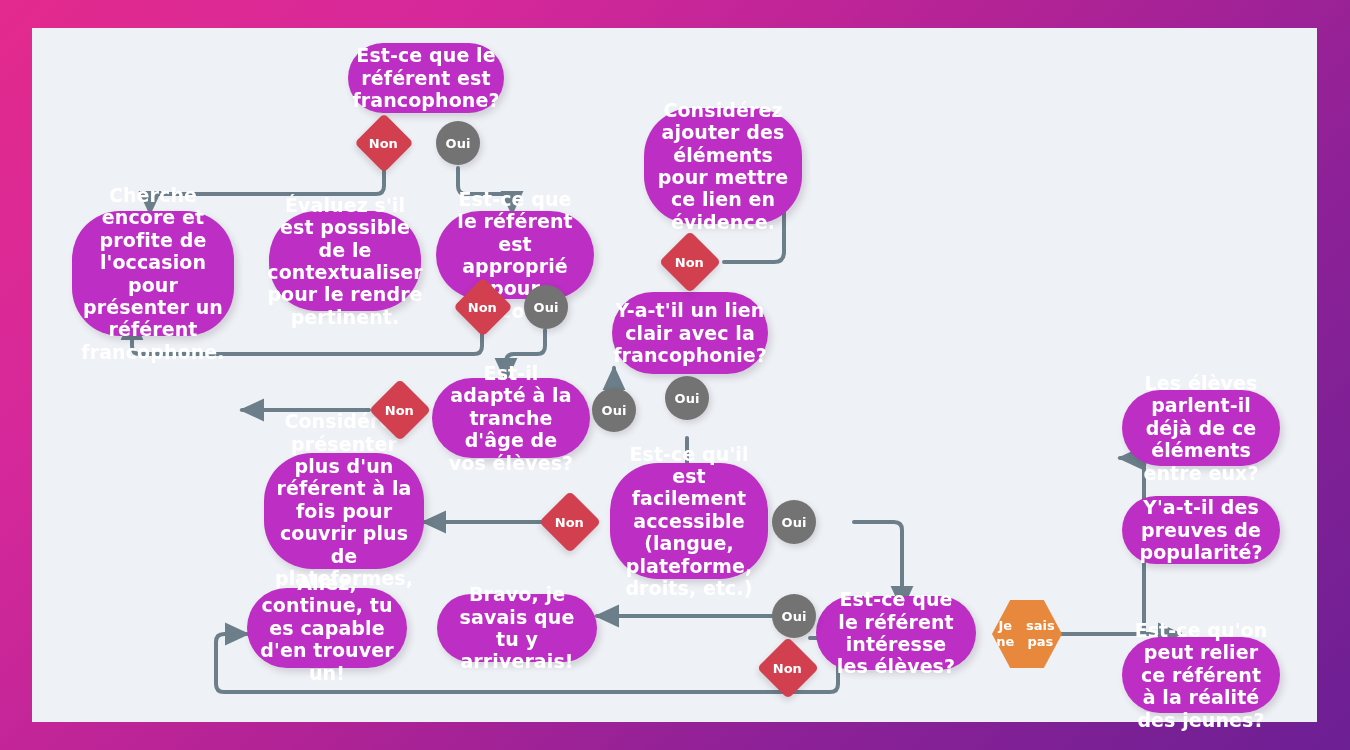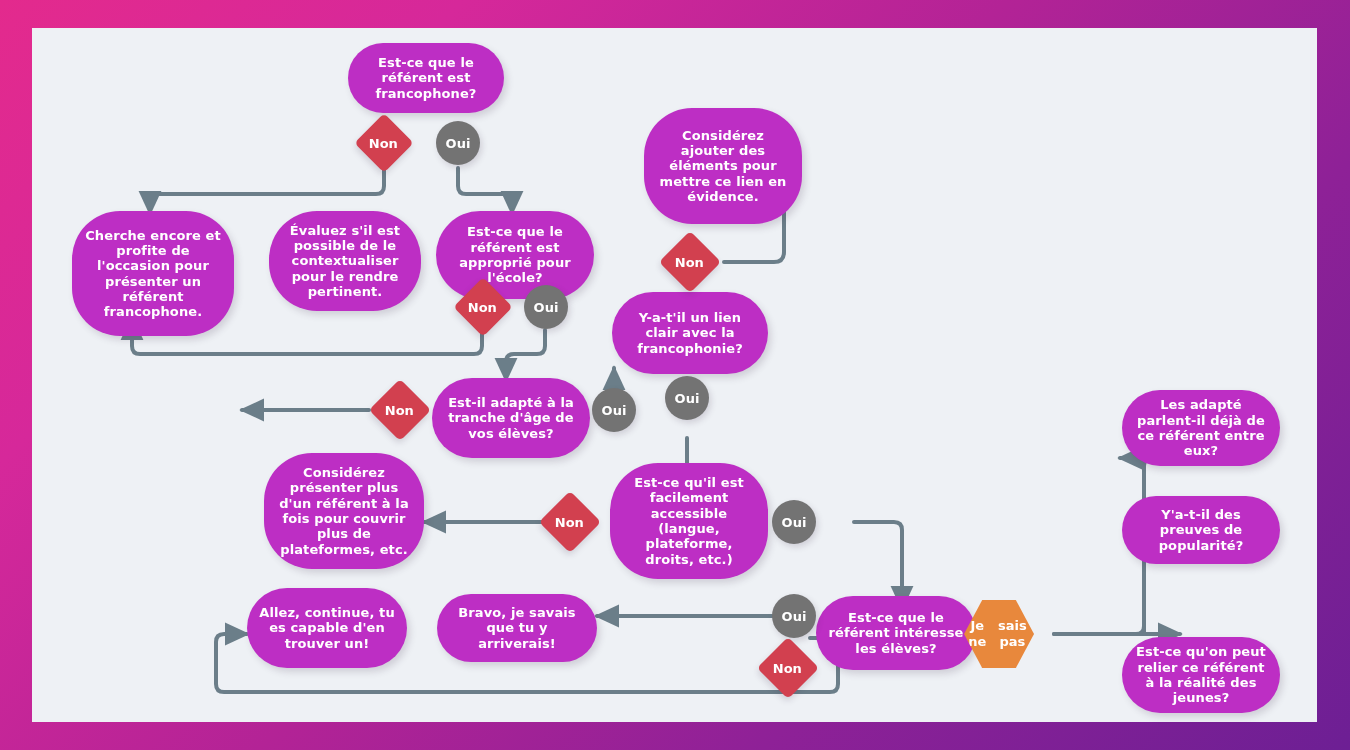--- a/index.html
+++ b/index.html
@@ -15,21 +15,21 @@
   }
   svg#wires{position:absolute;left:0;top:0;width:1285px;height:694px;}
   .node{
     position:absolute;box-sizing:border-box;
     display:flex;align-items:center;justify-content:center;text-align:center;
     color:#ffffff;font-weight:bold;line-height:1.18;
     letter-spacing:.1px;
     box-shadow:3px 4px 7px rgba(60,40,70,.17);
   }
   .pill{
-    background:#bd2ec4;border-radius:48px;font-size:13px;padding:6px 11px;
+    background:#bd2ec4;border-radius:48px;font-size:19px;padding:6px 11px;
   }
   .lbl{
     position:absolute;box-sizing:border-box;
     display:flex;align-items:center;justify-content:center;
     color:#fff;font-weight:bold;font-size:13px;
     box-shadow:2px 3px 6px rgba(60,40,70,.17);
   }
   .yes{background:#737373;border-radius:50%;}
   .no{background:#d2404f;transform:rotate(45deg);border-radius:5px;}
   .no span{transform:rotate(-45deg);display:block;}
@@ -110,21 +110,21 @@
     <div class="node pill" style="left:232px;top:425px;width:160px;height:116px;text-align:center;">Considérez présenter plus d'un référent à la fois pour couvrir plus de plateformes, etc.</div>
 
     <div class="node pill" style="left:578px;top:435px;width:158px;height:116px;">Est-ce qu'il est facilement accessible (langue, plateforme, droits, etc.)</div>
 
     <div class="node pill" style="left:215px;top:560px;width:160px;height:80px;">Allez, continue, tu es capable d'en trouver un!</div>
 
     <div class="node pill" style="left:405px;top:566px;width:160px;height:68px;">Bravo, je savais que tu y arriverais!</div>
 
     <div class="node pill" style="left:784px;top:568px;width:160px;height:74px;">Est-ce que le référent intéresse les élèves?</div>
 
-    <div class="node pill" style="left:1090px;top:362px;width:158px;height:76px;">Les adapté parlent-il déjà de ce référent entre eux?</div>
+    <div class="node pill" style="left:1090px;top:362px;width:158px;height:76px;">Les élèves parlent-il déjà de ce éléments entre eux?</div>
 
     <div class="node pill" style="left:1090px;top:468px;width:158px;height:68px;">Y'a-t-il des preuves de popularité?</div>
 
     <div class="node pill" style="left:1090px;top:566px;width:158px;height:76px;margin-top:43px;">Est-ce qu'on peut relier ce référent à la réalité des jeunes?</div>
 
     <div class="lbl no" style="left:331px;top:94px;width:42px;height:42px;">
       <span>Non</span>
     </div>
     <div class="lbl yes" style="left:404px;top:93px;width:44px;height:44px;">Oui</div>
 
@@ -145,19 +145,19 @@
 
     <div class="lbl no" style="left:516px;top:472px;width:44px;height:44px;">
       <span>Non</span>
     </div>
     <div class="lbl yes" style="left:740px;top:472px;width:44px;height:44px;">Oui</div>
 
     <div class="lbl yes" style="left:740px;top:566px;width:44px;height:44px;">Oui</div>
     <div class="lbl no" style="left:734px;top:618px;width:44px;height:44px;">
       <span>Non</span>
     </div>
-    <div class="lbl maybe" style="left:932px;top:572px;width:70px;height:68px;text-align:center;align-items:center;">
+    <div class="lbl maybe" style="left:960px;top:572px;width:70px;height:68px;text-align:center;align-items:center;">
         <span style="display:block">Je ne</span>
         <span style="display:block">sais pas</span>
       </div>
 
   </div>
 </div>
 
 </body></html>

